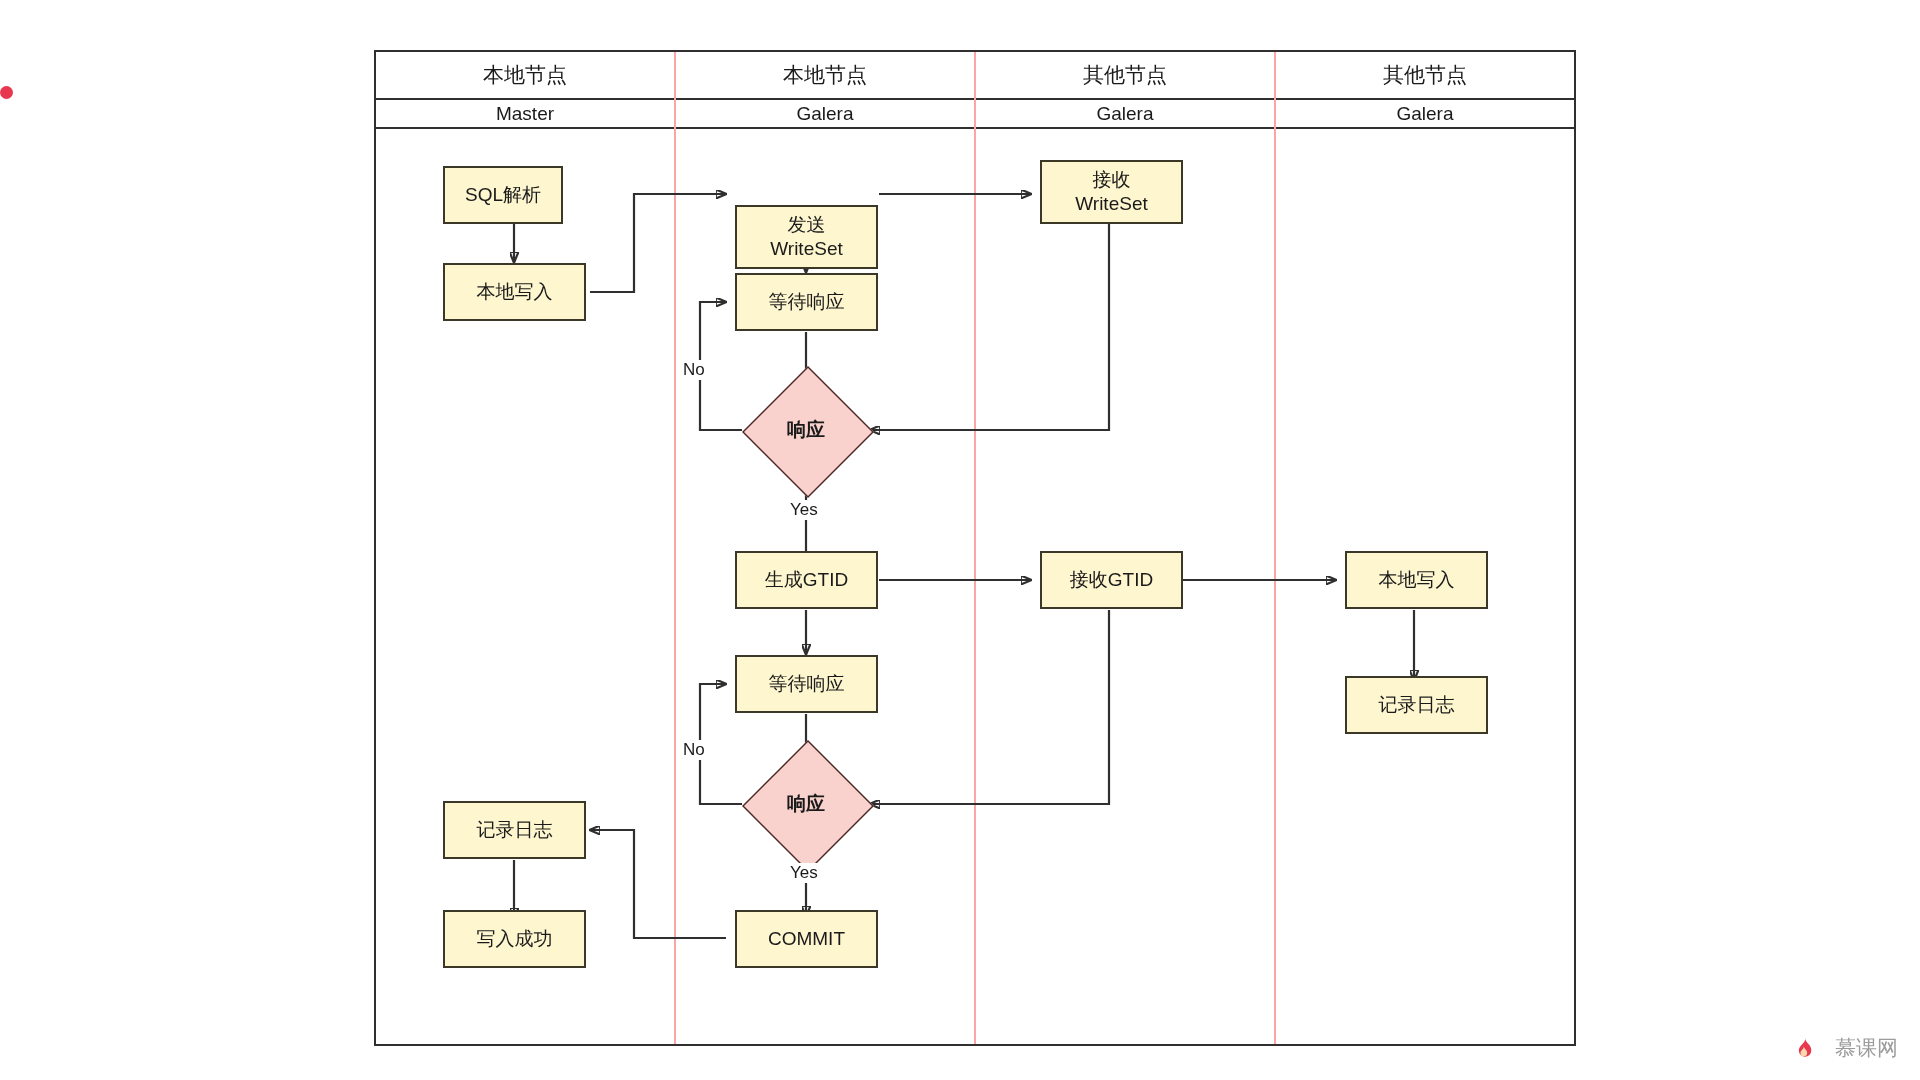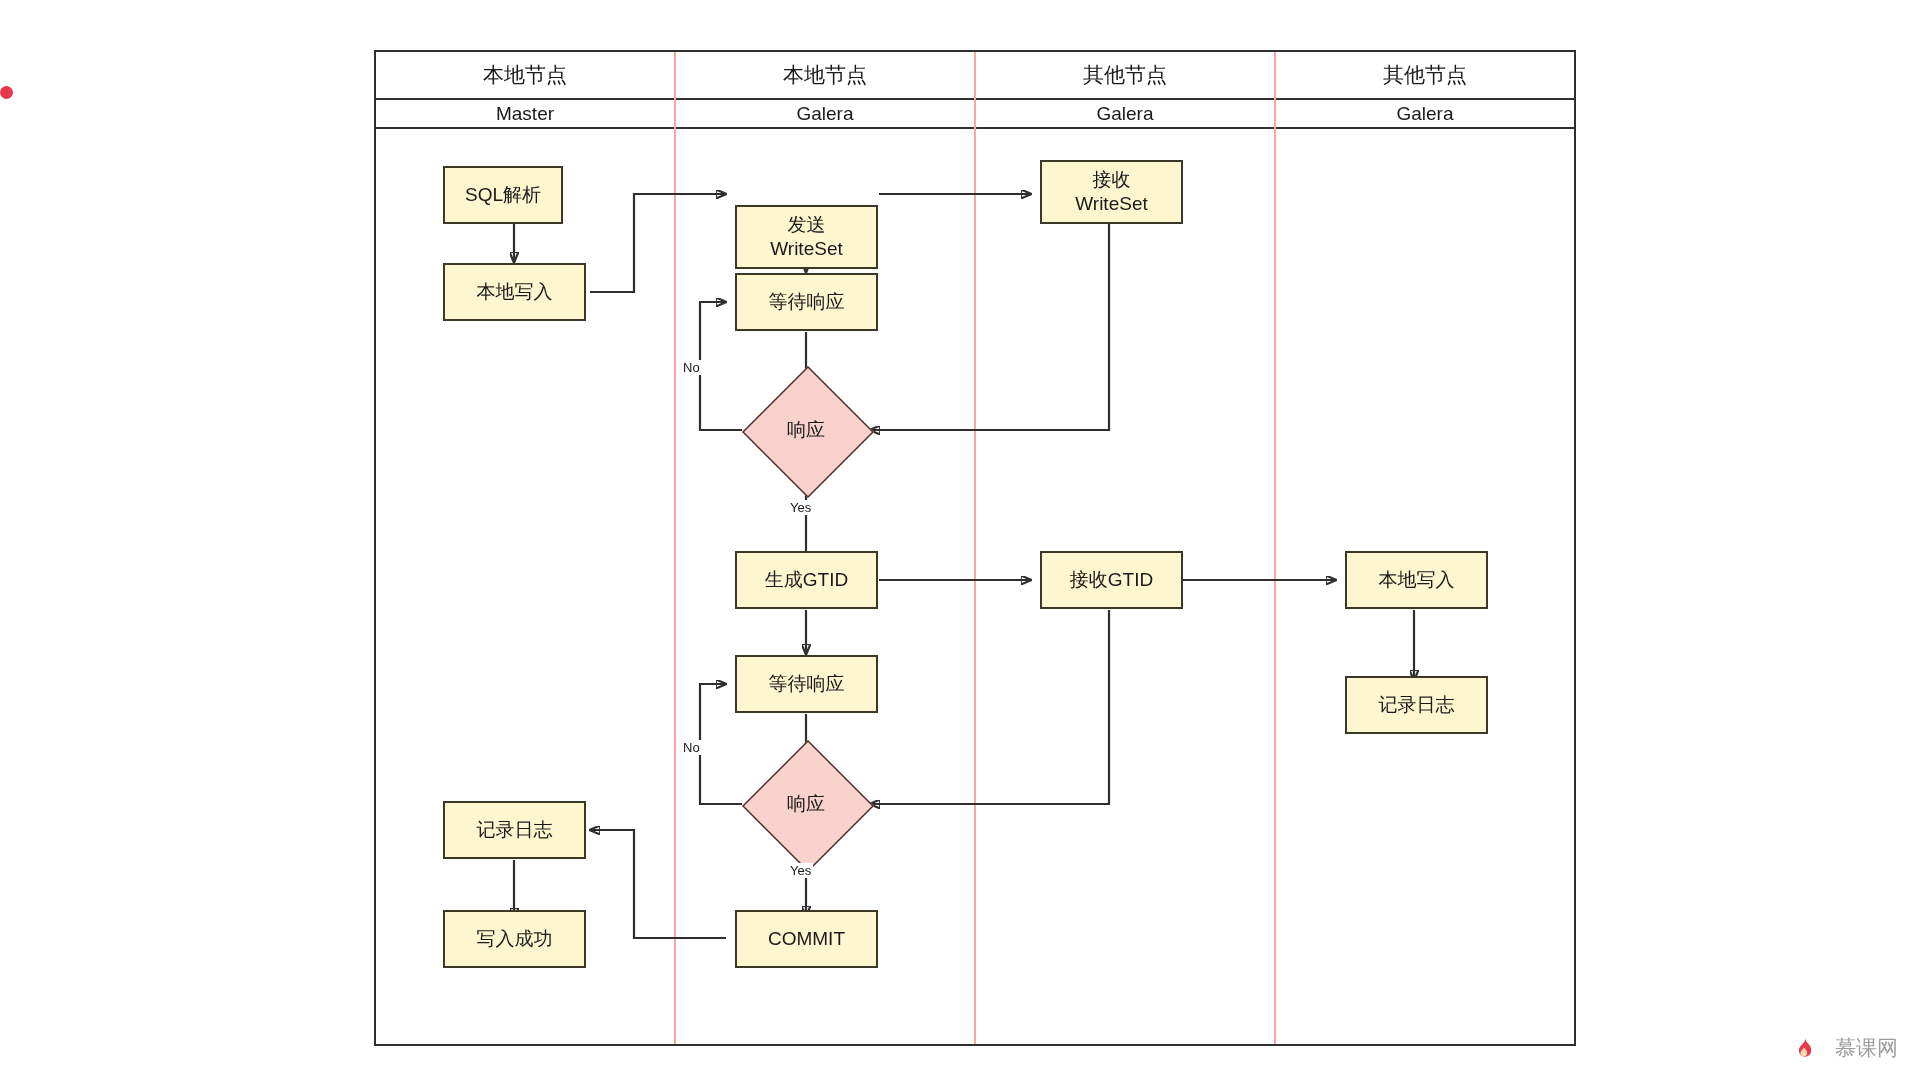--- a/index.html
+++ b/index.html
@@ -22,22 +22,22 @@
   .node{position:absolute;box-sizing:border-box;display:flex;align-items:center;
         justify-content:center;text-align:center;pointer-events:auto;
         font-size:19px;line-height:1.28;color:#1a1a1a;}
   .proc{background:#fdf6cf;border:2px solid #3b3828;}
   .dec-wrap{position:absolute;pointer-events:auto;}
   .dec-shape{position:absolute;left:0;top:0;width:100%;height:100%;
              background:#f9d2cd;border:2px solid #4a2b28;
              transform:rotate(45deg) scale(0.707);}
   .dec-label{position:absolute;left:0;top:0;width:100%;height:100%;
              display:flex;align-items:center;justify-content:center;
-             font-size:19px;color:#1a1a1a;}
-  .edge-label{position:absolute;font-size:13px;color:#1a1a1a;pointer-events:auto;
+             font-size:19px;color:#1a1a1a;font-weight:bold;}
+  .edge-label{position:absolute;font-size:17px;color:#1a1a1a;pointer-events:auto;
               background:#fff;padding:0 2px;}
 
   
   #wires{position:absolute;left:0;top:0;width:1920px;height:1080px;}
   #wires path,#wires line{stroke:#2f2f2f;stroke-width:2.2;fill:none;}
 
   
   .wm{position:absolute;right:22px;bottom:18px;display:flex;align-items:center;
       gap:19px;color:#9c9c9c;font-size:21px;}
   .wm-flame{width:25px;height:25px;}

